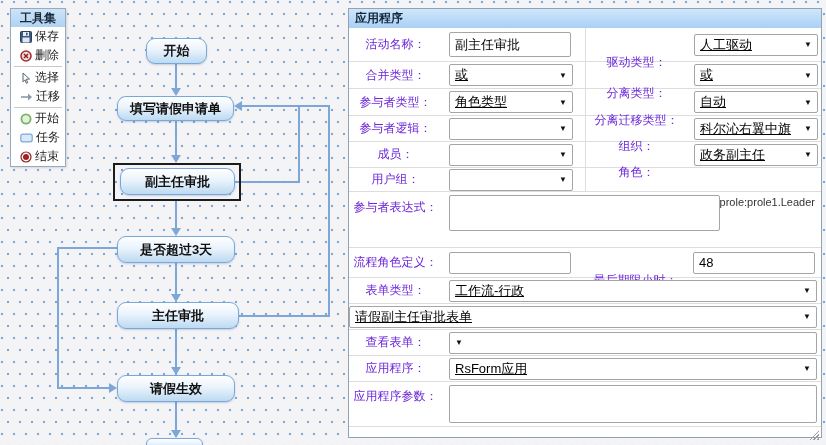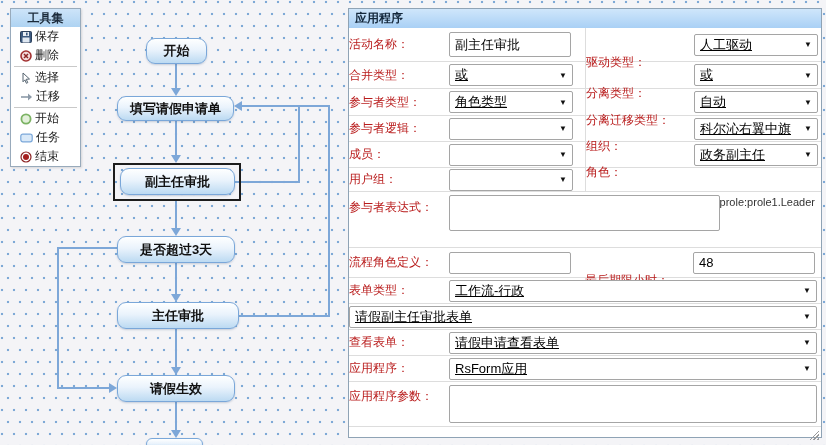--- a/index.html
+++ b/index.html
@@ -34,42 +34,42 @@
     border-top:8px solid #7da7d8; }
   .arr-left { position:absolute; width:0; height:0;
     border-top:5px solid transparent; border-bottom:5px solid transparent;
     border-right:8px solid #7da7d8; }
   .arr-right { position:absolute; width:0; height:0;
     border-top:5px solid transparent; border-bottom:5px solid transparent;
     border-left:8px solid #7da7d8; }
 
   
   #toolbox {
-    position:absolute; left:10px; top:8px; width:71px;
+    position:absolute; left:10px; top:8px; width:56px;
     background:#fff; border:1px solid #98aabb; box-shadow:1px 1px 2px rgba(0,0,0,.12);
   }
   .tb-header { height:18px; line-height:18px; text-align:center;
     background:linear-gradient(#cde4f9,#aed3f2); font-size:12px; font-weight:bold; color:#1b2a3a; }
   .tb-item { height:19px; display:flex; align-items:center; gap:3px;
     padding-left:9px; font-size:12px; color:#222; cursor:default; }
   .tb-item svg { flex:0 0 auto; }
   .tb-sep { border-top:1px solid #c9c9c9; margin:1px 3px; }
 
   
   #props {
     position:absolute; left:348px; top:8px; width:474px; height:430px;
     background:#fff; border:1px solid #8fa3b5; display:flex; flex-direction:column;
     font-size:12px; color:#222;
   }
   .pr-header { height:19px; line-height:19px; padding-left:6px; flex:0 0 auto;
     background:linear-gradient(#cfe6fb,#a9d0f5); font-size:12px; font-weight:600; color:#14283c; }
   .prow { display:flex; border-bottom:1px solid #ddd; flex:0 0 auto; align-items:stretch; }
   .half { flex:1 1 50%; display:flex; align-items:center; min-width:0; }
   .half + .half { border-left:1px solid #ddd; }
-  .plabel { width:100px; flex:0 0 auto; text-align:left; padding-right:7px; color:#b91c1c; }
+  .plabel { width:100px; flex:0 0 auto; text-align:center; padding-right:7px; color:#6d28d9; }
   .half.rh .plabel { width:108px;margin-top:36px; }
   .pinput, .pselect {
     height:22px; border:1px solid #a5a5a5; background:#fff; font-size:13px;
     font-family:inherit; color:#000; padding:0 5px; border-radius:2px;
   }
   .pinput { width:122px; }
   .pselect { width:124px; display:flex; align-items:center; justify-content:space-between; gap:4px; cursor:default; }
   .pselect .val { overflow:hidden; white-space:nowrap;text-decoration:underline; }
   .pselect .arrow { font-size:8px; color:#111; flex:0 0 auto; }
   .prow.full .pselect, .prow.full .pinput.wide { flex:1 1 auto; margin-right:4px; width:auto; }
@@ -328,21 +328,20 @@
         <span class="val">请假副主任审批表单</span>
         <span class="arrow">▼</span>
       </div>
     </div>
   </div>
 
   <div class="prow full" style="height:26px">
     <div class="half">
       <span class="plabel">查看表单：</span>
       <div class="pselect">
-        <span class="val">请假申请查看表单</span>
         <span class="arrow">▼</span>
       </div>
     </div>
   </div>
 
   <div class="prow full" style="height:26px">
     <div class="half">
       <span class="plabel">应用程序：</span>
       <div class="pselect">
         <span class="val">RsForm应用</span>

